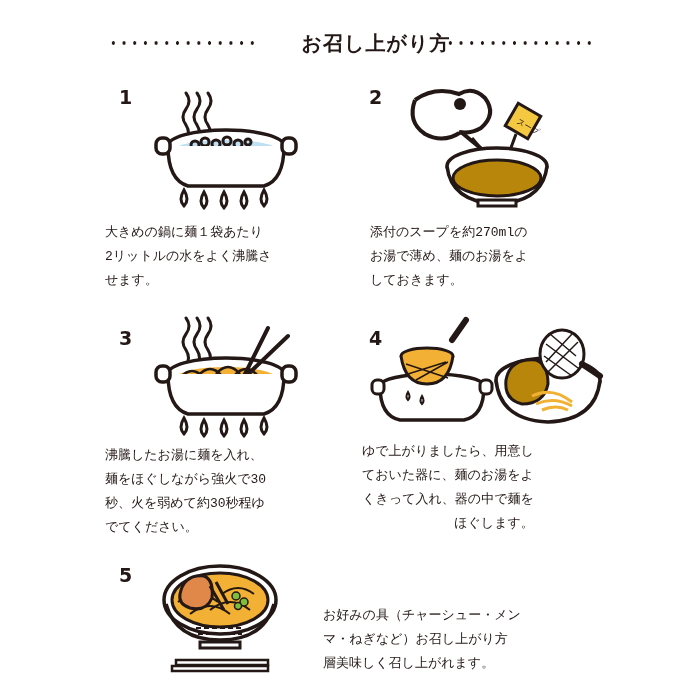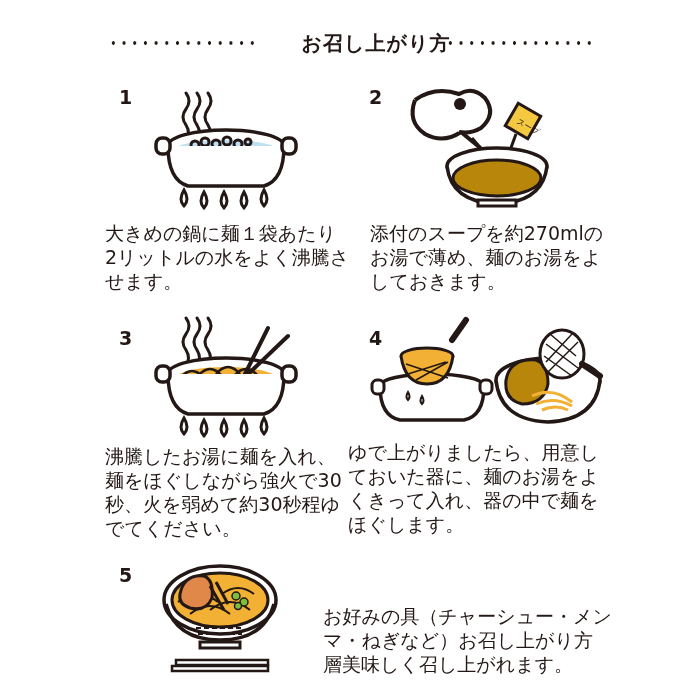--- a/index.html
+++ b/index.html
@@ -7,21 +7,21 @@
          font-family: "DejaVu Sans", sans-serif; color: #231815; }
   .header { position: absolute; top: 28px; left: 0; width: 700px; height: 30px; }
   .dots { position: absolute; top: 13px; width: 150px; height: 4px;
           background-image: radial-gradient(circle, #231815 1.6px, transparent 1.9px);
           background-size: 10.7px 4px; background-repeat: repeat-x; }
   .dots.left { left: 108px; }
   .dots.right { left: 445px; }
   .title { position: absolute; left: 0; width: 700px; top: 2px; text-align: center;
            font-size: 20px; font-weight: bold; letter-spacing: 1px; margin-left: 26px; }
   .step-num { position: absolute; font-size: 19px; font-weight: bold; }
-  .step-text { position: absolute; font-size: 19px; line-height: 24px; white-space: pre; }
+  .step-text { position: absolute; font-size: 13px; line-height: 24px; white-space: pre; font-family: Liberation Mono, monospace; }
   svg.illus { position: absolute; overflow: visible; }
 </style>
 </head>
 <body>
 
 <div class="header">
   <div class="dots left"></div>
   <div class="title">お召し上がり方</div>
   <div class="dots right"></div>
 </div>
@@ -124,21 +124,21 @@
   <path d="M36 72 q-3 5 0 8 q3 -3 0 -8z M50 76 q-3 5 0 8 q3 -3 0 -8z" fill="#ffffff" stroke="#231815" stroke-width="2"></path>
 
   <ellipse cx="176" cy="60" rx="52" ry="22" fill="#ffffff" stroke="#231815" stroke-width="3.5"></ellipse>
   <path d="M124 60 q4 40 52 42 q48 -2 52 -42" fill="#ffffff" stroke="#231815" stroke-width="3.5"></path>
   <path d="M134 60 q4 -22 30 -20 q12 4 12 24 q-4 20 -26 20 q-18 -4 -16 -24z" fill="#b8860b" stroke="#231815" stroke-width="3"></path>
   <path d="M160 76 q20 -10 40 6 M164 84 q18 -8 36 2 M170 90 q14 -6 26 0" fill="none" stroke="#f2b134" stroke-width="3"></path>
   <ellipse cx="190" cy="34" rx="22" ry="24" fill="#ffffff" stroke="#231815" stroke-width="3"></ellipse>
   <path d="M174 24 l32 24 M172 36 l28 20 M178 14 l26 22 M206 22 l-30 30 M200 14 l-26 28" stroke="#231815" stroke-width="1.5"></path>
   <path d="M210 44 l18 12" stroke="#231815" stroke-width="6" stroke-linecap="round"></path>
 </svg>
-<div class="step-text" style="left:348px; top:440px;">ゆで上がりましたら、用意し
+<div class="step-text" style="left:362px; top:440px;text-align:right;">ゆで上がりましたら、用意し
 ておいた器に、麺のお湯をよ
 くきって入れ、器の中で麺を
 ほぐします。</div>
 
 <div class="step-num" style="left:119px; top:564px;">5</div>
 <svg class="illus" style="left:160px; top:560px;" width="120" height="120" viewBox="0 0 120 120">
   <ellipse cx="60" cy="40" rx="56" ry="34" fill="#ffffff" stroke="#231815" stroke-width="3.5"></ellipse>
   <ellipse cx="60" cy="40" rx="48" ry="27" fill="#f2b134" stroke="#231815" stroke-width="3"></ellipse>
   <g fill="none" stroke="#231815" stroke-width="2">
     <path d="M18 42 q20 -16 40 0 M30 54 q20 -16 40 0 M50 50 q20 -16 40 0 M62 34 q16 -12 32 0 M24 30 q14 -8 24 2"></path>

